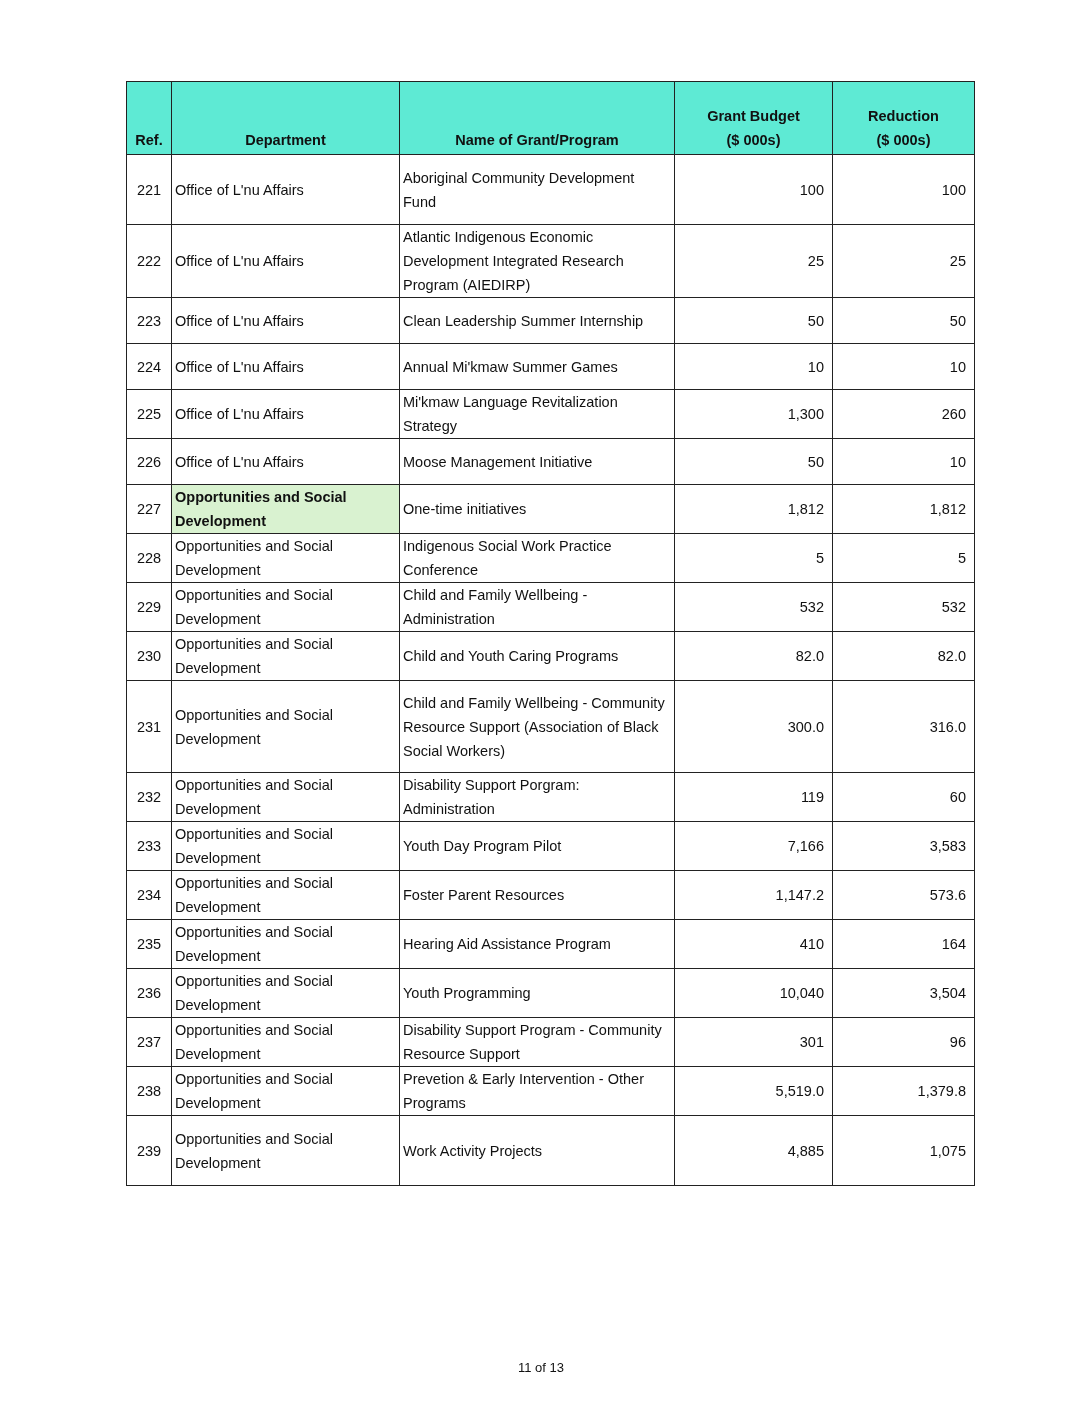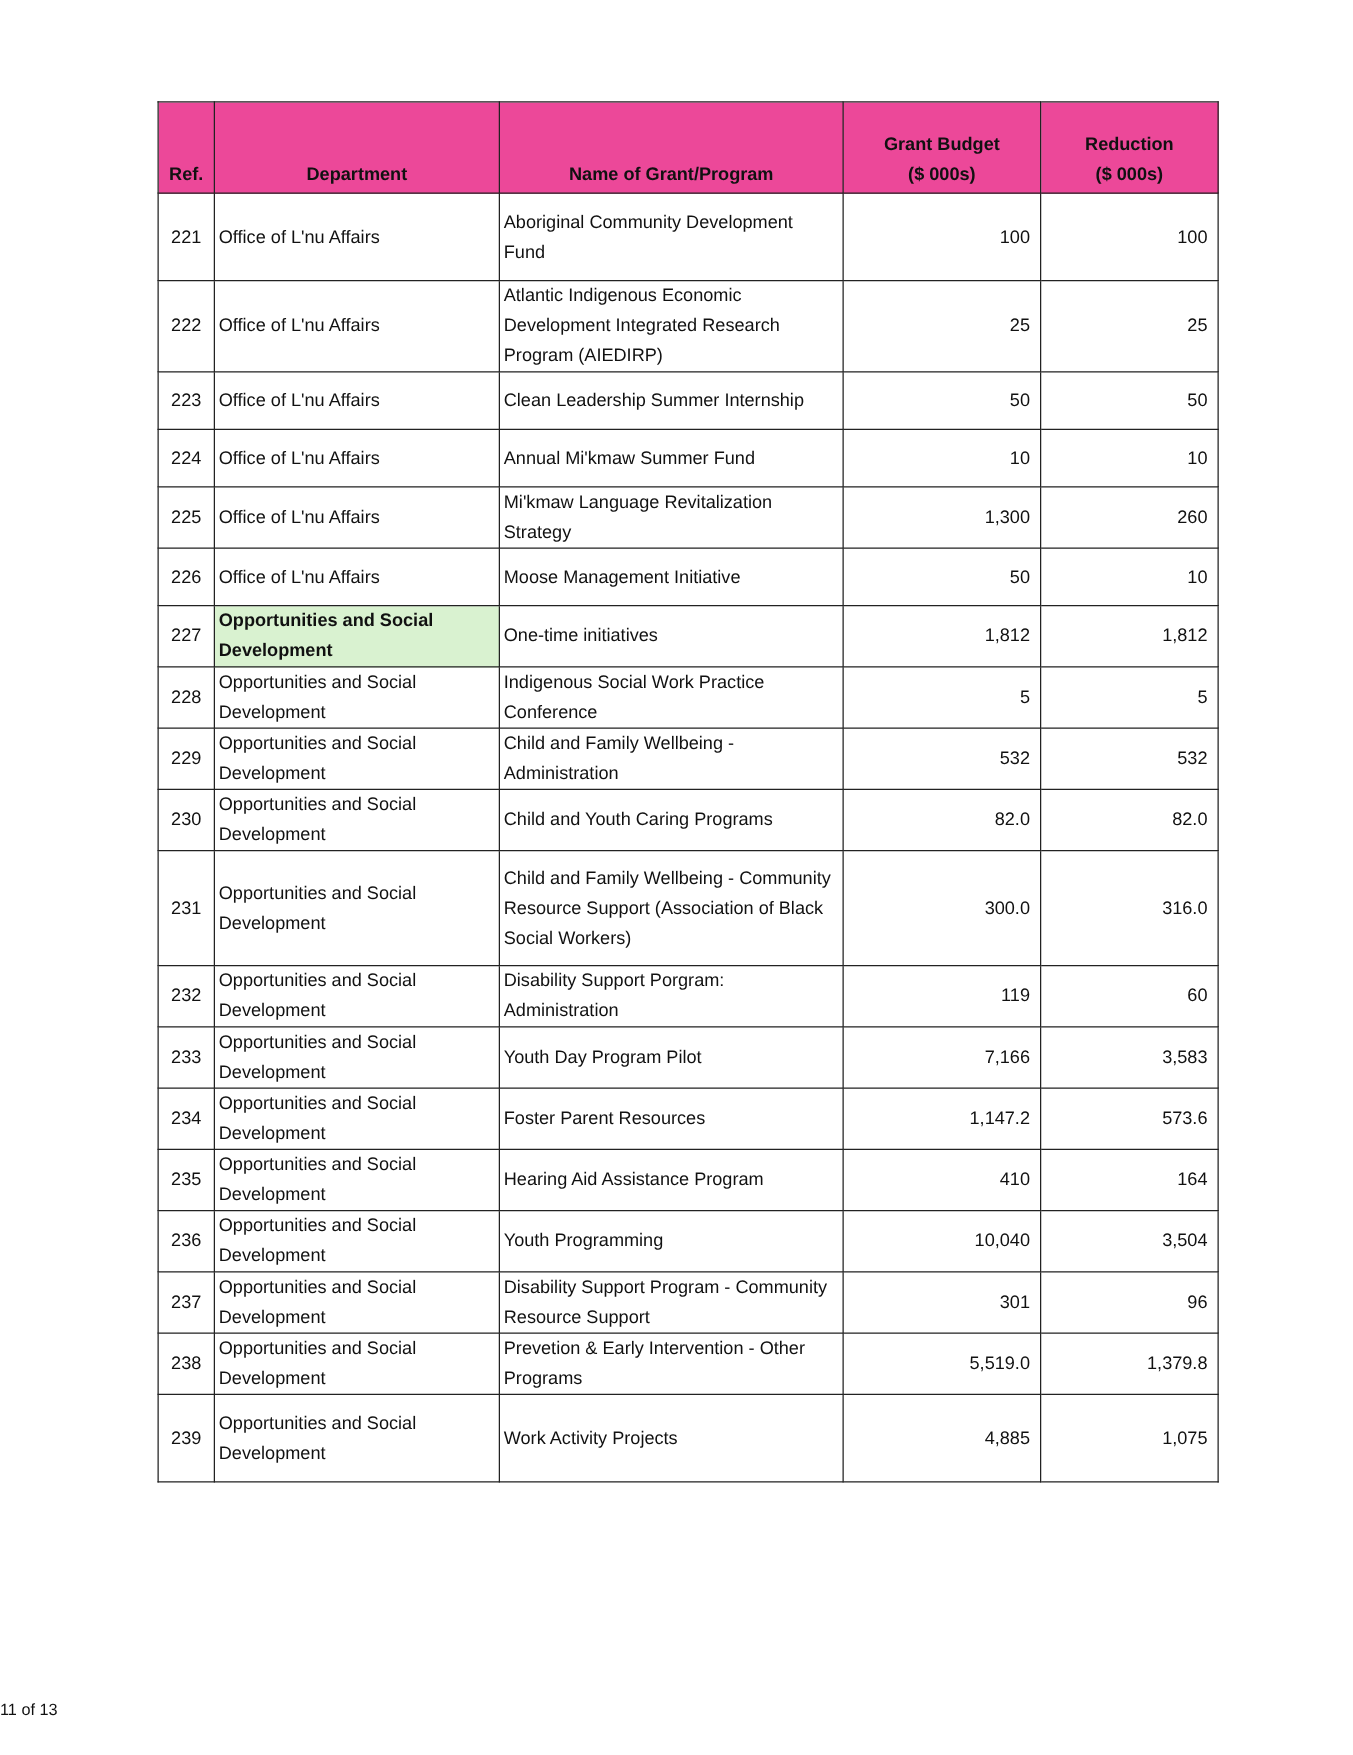--- a/index.html
+++ b/index.html
@@ -1,27 +1,27 @@
 <!DOCTYPE html>
 <html><head>
 <meta charset="utf-8">
 <style>
   html, body { margin:0; padding:0; background:#ffffff; }
   body { width:1082px; height:1404px; position:relative; font-family:"Liberation Sans", sans-serif; color:#111; }
   table { position:absolute; left:126px; top:81px; border-collapse:collapse; font-size:14.5px; }
   td, th { border:1px solid #222; padding:0 3px; }
-  thead th { background:#ec4899; font-weight:bold; vertical-align:bottom; height:70px; padding-bottom:2px; line-height:24px; border:1.5px solid #222; }
+  thead th { background:#5eead4; font-weight:bold; vertical-align:bottom; height:70px; padding-bottom:2px; line-height:24px; border:1.5px solid #222; }
   td.ref { width:38px; text-align:center; }
   td.dept { width:221px; }
   td.prog { width:268px; }
   td.num { width:146px; text-align:right; padding-right:8px; }
   td.red { width:130px; text-align:right; padding-right:8px; }
   td { line-height:24px; }
   td.hl { background:#d9f2d0; font-weight:bold; }
-  .footer { position:absolute; left:0; width:1082px; top:1360px; text-align:left; font-size:13px; }
+  .footer { position:absolute; left:0; width:1082px; top:1360px; text-align:center; font-size:13px; }
 </style>
 </head>
 <body>
 
 <table>
   <thead>
     <tr>
       <th style="width:38px">Ref.</th>
       <th style="width:221px">Department</th>
       <th style="width:268px">Name of Grant/Program</th>
@@ -47,21 +47,21 @@
       <tr style="height: 46px;">
         <td class="ref">223</td>
         <td class="dept">Office of L'nu Affairs</td>
         <td class="prog">Clean Leadership Summer Internship</td>
         <td class="num">50</td>
         <td class="red">50</td>
       </tr>
       <tr style="height: 46px;">
         <td class="ref">224</td>
         <td class="dept">Office of L'nu Affairs</td>
-        <td class="prog">Annual Mi'kmaw Summer Fund</td>
+        <td class="prog">Annual Mi'kmaw Summer Games</td>
         <td class="num">10</td>
         <td class="red">10</td>
       </tr>
       <tr style="height: 47px;">
         <td class="ref">225</td>
         <td class="dept">Office of L'nu Affairs</td>
         <td class="prog">Mi'kmaw Language Revitalization Strategy</td>
         <td class="num">1,300</td>
         <td class="red">260</td>
       </tr>

